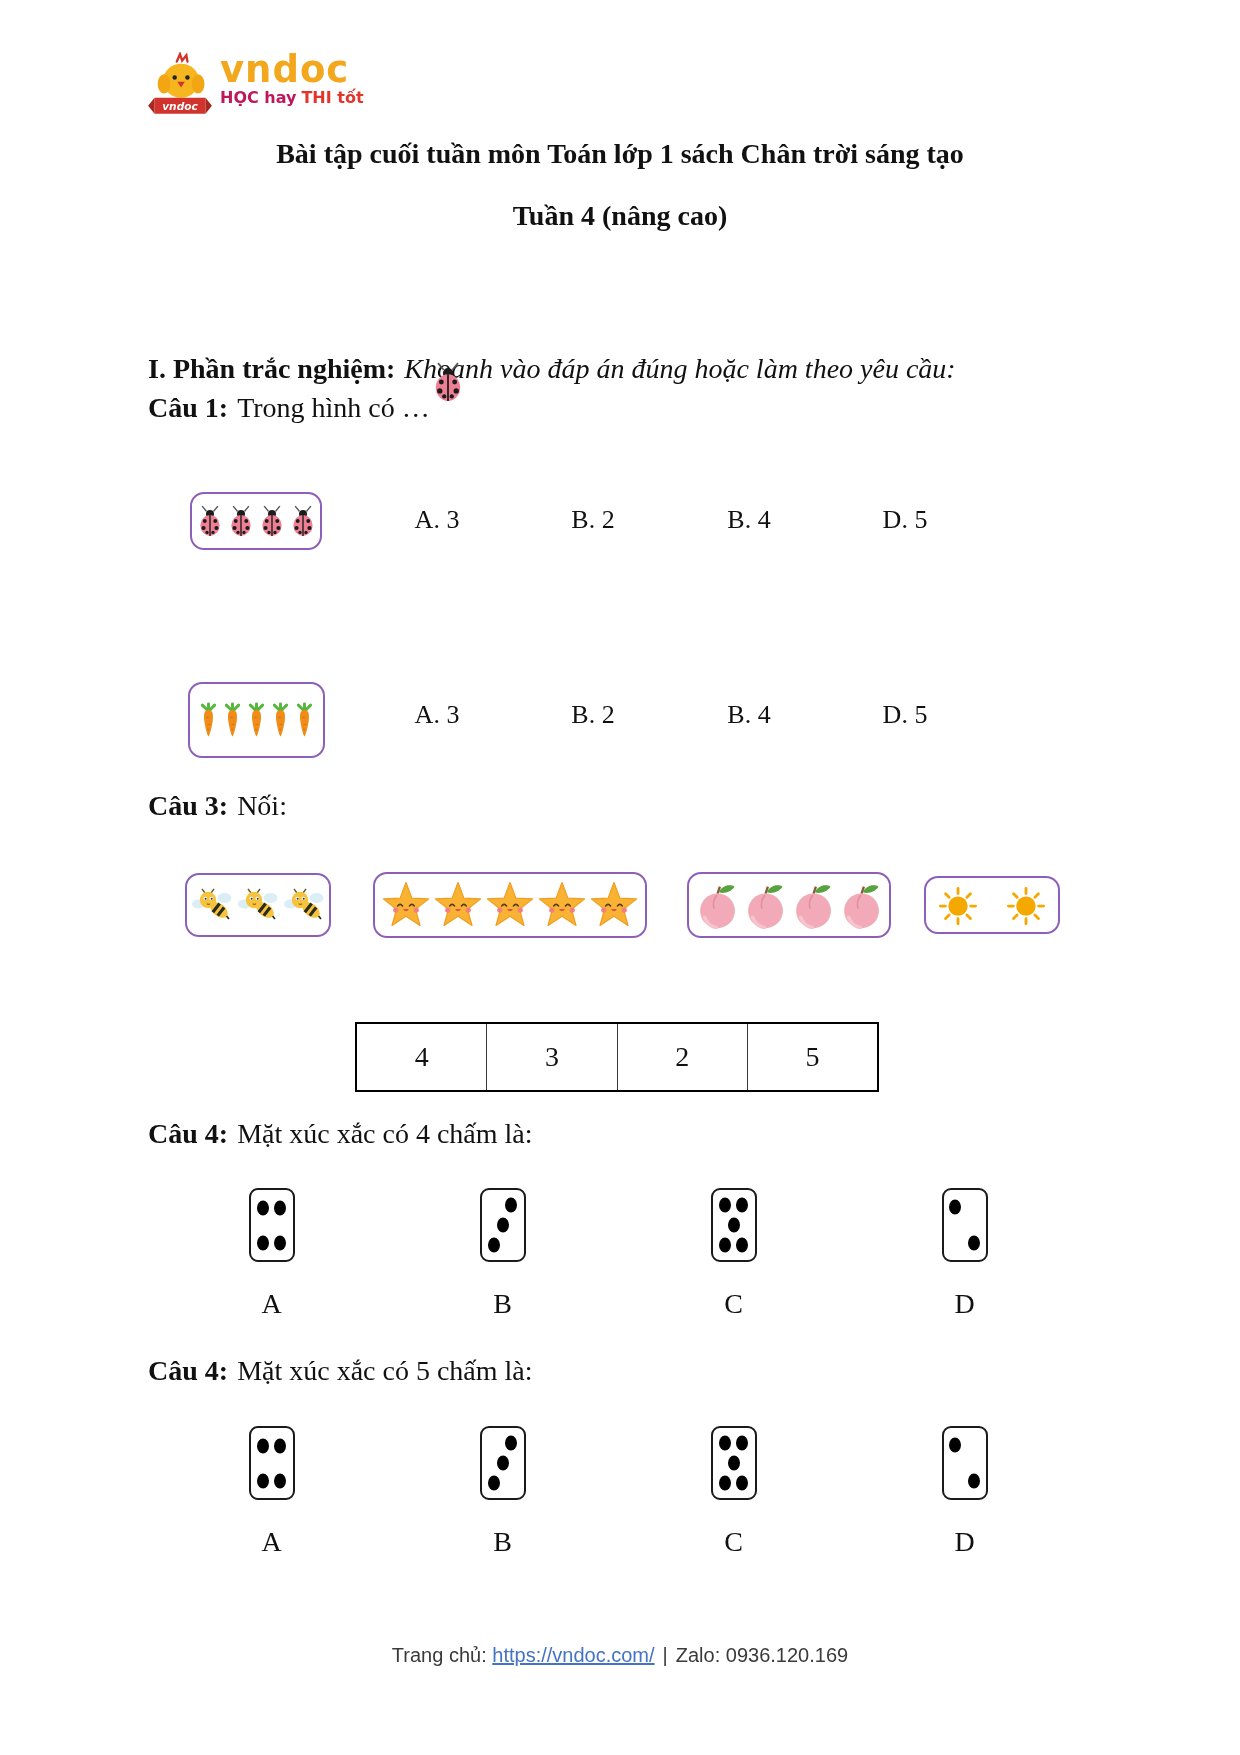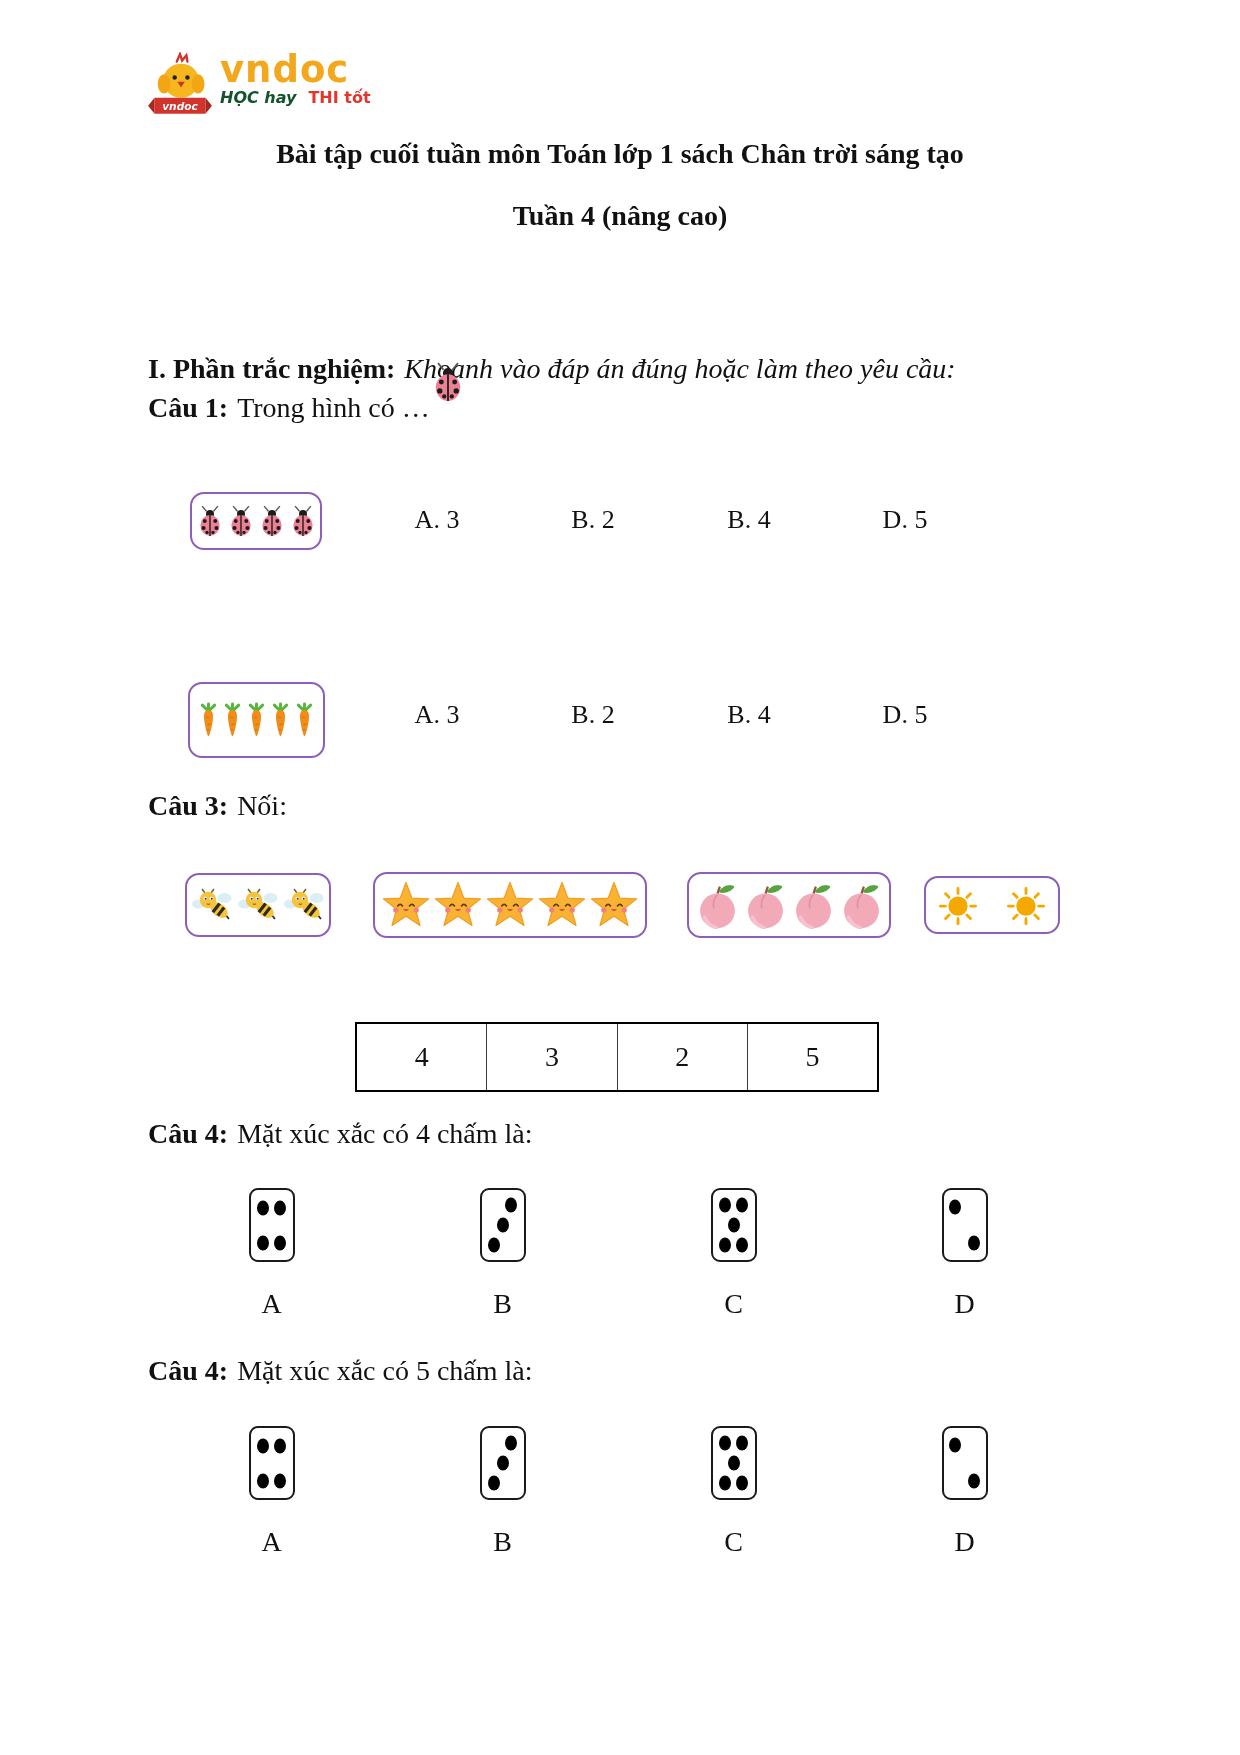--- a/index.html
+++ b/index.html
@@ -6,22 +6,22 @@
   .page{position:relative;width:1240px;height:1755px;background:#fff;overflow:hidden;
         font-family:"Liberation Serif",serif;color:#111;}
 
   
   .logo{position:absolute;left:146px;top:52px;display:flex;align-items:flex-start;}
   .chick{width:68px;height:68px;}
   .logo-text{margin-left:6px;display:flex;flex-direction:column;}
   .brand{font-family:"DejaVu Sans",sans-serif;font-weight:bold;font-size:37px;line-height:36px;
          color:#f2a71d;letter-spacing:1px;}
   .tagline{font-family:"DejaVu Sans",sans-serif;font-weight:bold;font-size:16px;line-height:20px;}
-  .tag-green{color:#14532d;font-style:italic;}
-  .tag-red{color:#e2352b;margin-left:12px;}
+  .tag-green{color:#be185d;}
+  .tag-red{color:#e2352b;margin-left:5px;}
 
   
   .title{position:absolute;left:0;right:0;top:138px;text-align:center;font-weight:bold;font-size:28px;}
   .subtitle{position:absolute;left:0;right:0;top:200px;text-align:center;font-weight:bold;font-size:28px;}
   .qline{position:absolute;left:148px;font-size:28px;white-space:nowrap;}
   .qlabel{font-weight:bold;margin-right:9px;}
   .instr{font-style:italic;margin-left:9px;}
   .inline-icon{position:absolute;display:block;}
   .inline-icon svg{width:100%;height:100%;display:block;}
 
@@ -527,14 +527,18 @@
         <span class="pip" style="left: 72%; top: 76%;"></span>
       </div>
   </div>
   <div class="label-row" style="top:1526px;">
     <span>A</span>
     <span>B</span>
     <span>C</span>
     <span>D</span>
   </div>
 
+  <div class="footer">
+    <span>Trang chủ:</span>
+    <a href="#">https://vndoc.com/</a><span class="sep">|</span><span>Zalo: 0936.120.169</span>
+  </div>
 
 </div>
 
 </body></html>

